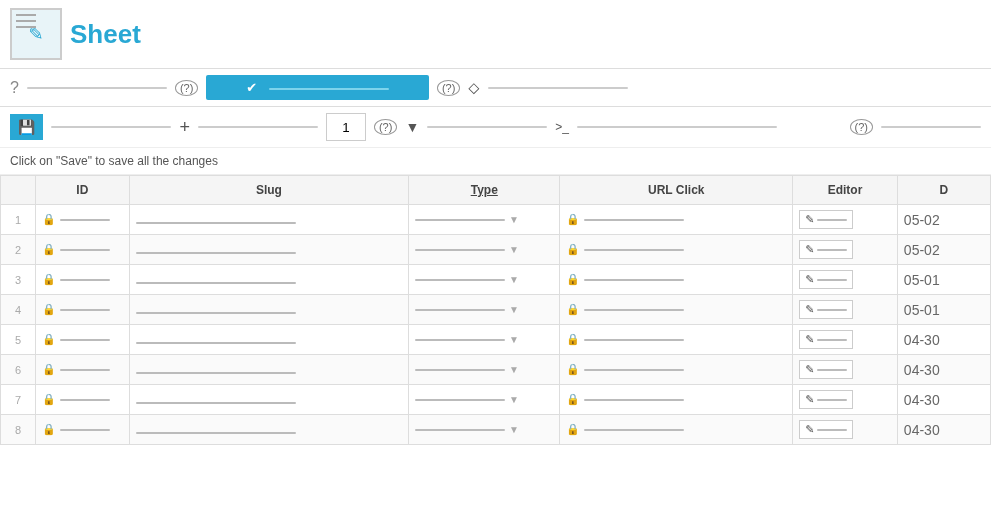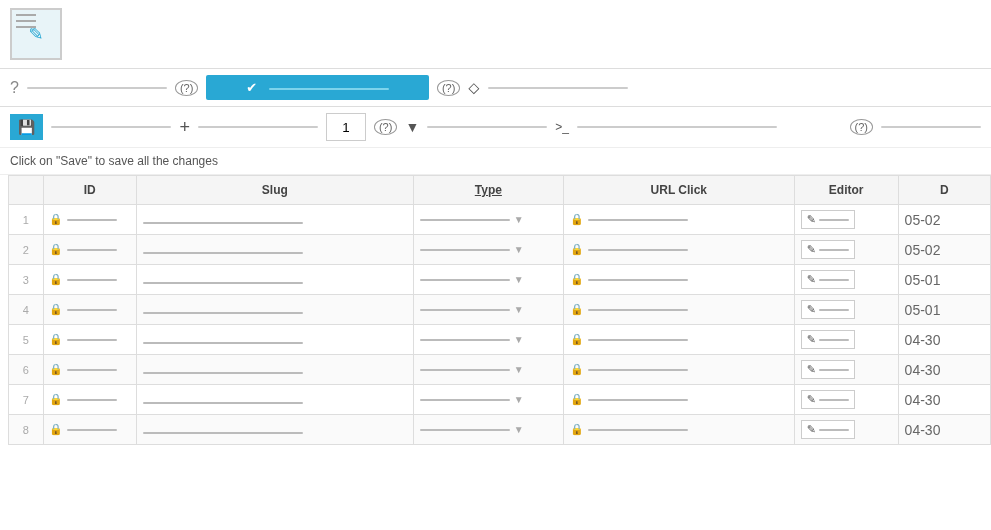--- a/index.html
+++ b/index.html
@@ -37,21 +37,21 @@
     .toolbar2 .code-icon { color: #555; font-size: 12px; cursor: pointer; }
     .toolbar2 .line { height: 2px; background: #ccc; border-radius: 2px; }
     .toolbar2 .line-mid { width: 120px; }
     .toolbar2 .line-long { width: 200px; }
     .toolbar2 .line-right { width: 100px; }
 
     
     .save-info { padding: 6px 10px; font-size: 12px; color: #555; border-bottom: 1px solid #eee; }
 
     
-    .table-wrap { overflow-x: auto; padding-left: 8px; }
+    .table-wrap { overflow-x: auto; }
     table { width: 100%; border-collapse: collapse; }
     thead th { background: #f5f5f5; border: 1px solid #ddd; padding: 7px 6px; font-weight: bold; color: #444; text-align: center; font-size: 12px; }
     tbody td { border: 1px solid #ddd; padding: 5px 6px; font-size: 12px; color: #555; vertical-align: middle; }
     tbody tr:nth-child(even) { background: #fafafa; }
     .row-num { text-align: center; color: #aaa; width: 26px; font-size: 11px; }
     .cell-id { display: flex; align-items: center; gap: 4px; }
     .lock-icon { color: #bbb; font-size: 11px; }
     .cell-line { display: inline-block; height: 2px; background: #bbb; border-radius: 1px; }
     .cell-line-short { width: 50px; }
     .cell-line-long { width: 160px; }
@@ -72,20 +72,21 @@
   </style>
 </head>
 <body>
 
 <div class="header">
   <div class="logo-area">
     <div class="logo-icon">
       <span class="pencil">✎</span>
     </div>
     <div class="logo-text">
+      <span class="sheet">Sheet</span>
     </div>
   </div>
 </div>
 
 <div class="toolbar1">
   <span class="help-icon">?</span>
   <div class="line line-short"></div>
   <span class="help-badge">(?)</span>
   <button class="btn-check">
     <span>✔</span>

